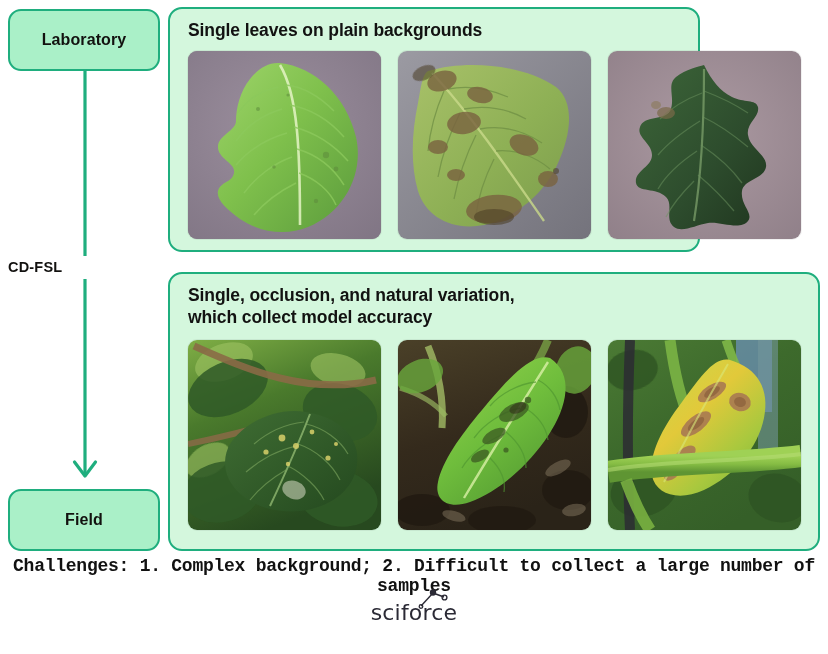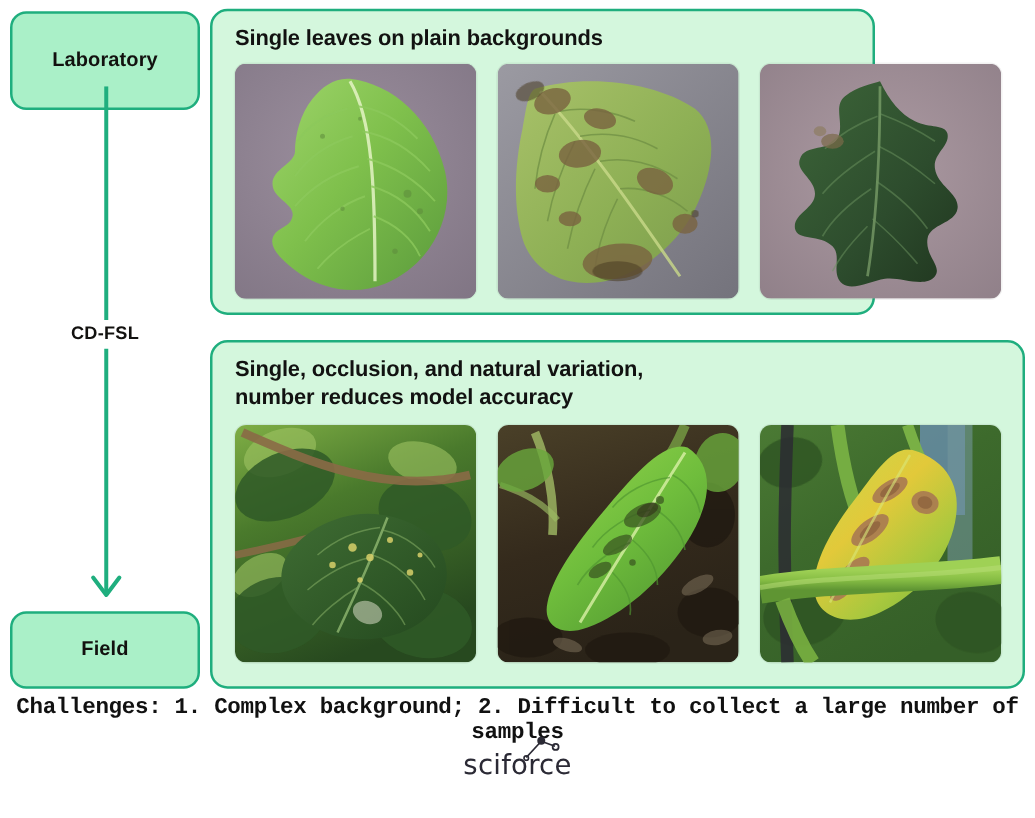--- a/index.html
+++ b/index.html
@@ -34,37 +34,36 @@
     display: flex;
     align-items: center;
     justify-content: center;
   }
   .stage-label {
     font-size: 16px;
     font-weight: 700;
     color: #12110f;
     letter-spacing: .1px;
   }
-  #lab-box  { left: 8px;  top: 9px;   width: 152px; height: 79px; }
+  #lab-box  { left: 8px;  top: 9px;   width: 152px; height: 62px; }
   #field-box{ left: 8px;  top: 489px; width: 152px; height: 62px; }
 
   
   #flow-arrow {
     position: absolute;
     left: 62px;
     top: 69px;
     width: 46px;
     height: 415px;
   }
   #flow-label {
     position: absolute;
     left: 8px;
     top: 256px;
     width: 152px;
-    text-align: center;
     font-size: 14.5px;
     font-weight: 700;
     color: #12110f;
     background: #ffffff;
     padding: 3px 0 4px 0;
     letter-spacing: .2px;
   }
 
   
   .panel {
@@ -299,21 +298,21 @@
           <ellipse cx="48" cy="54" rx="5" ry="4" fill="#8a7a58" opacity=".6"></ellipse>
         </svg>
       </div>
 
     </div>
   </div>
 
   <div class="panel" id="panel-field">
     <div class="panel-title">
       <div>Single, occlusion, and natural variation,</div>
-      <div>number reduces model accuracy</div>
+      <div>which collect model accuracy</div>
     </div>
 
     <div class="photo-row">
 
       <div class="photo">
         <svg viewBox="0 0 193 190" preserveAspectRatio="none">
           <defs>
             <linearGradient id="fbg1" x1="0" y1="0" x2="0.4" y2="1">
               <stop offset="0%" stop-color="#7fae45"></stop>
               <stop offset="40%" stop-color="#4a7a2c"></stop>

